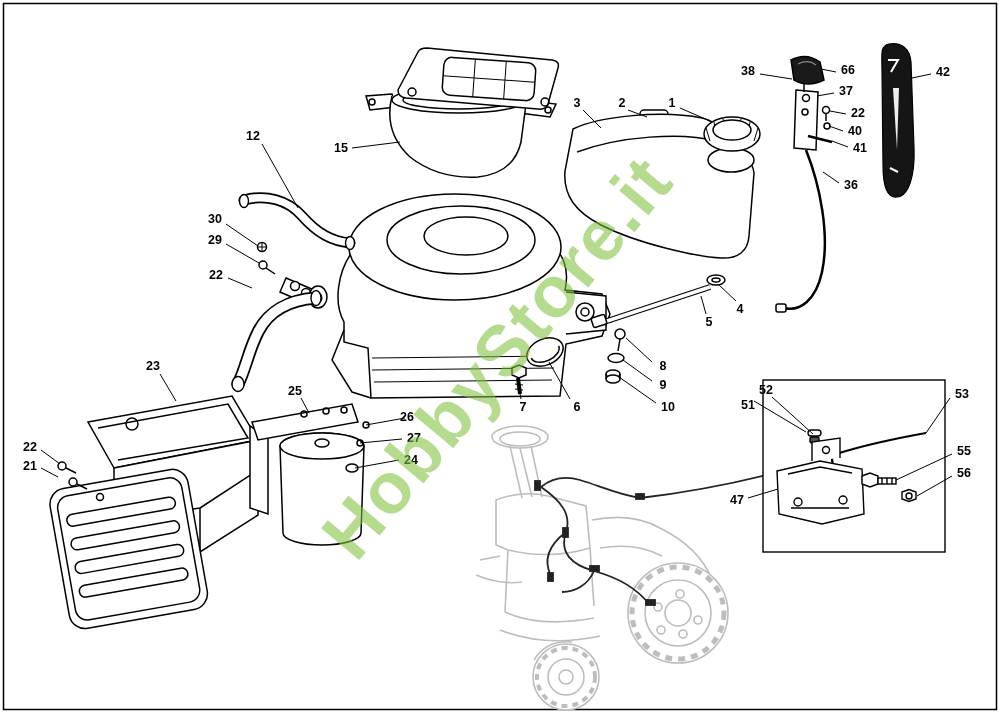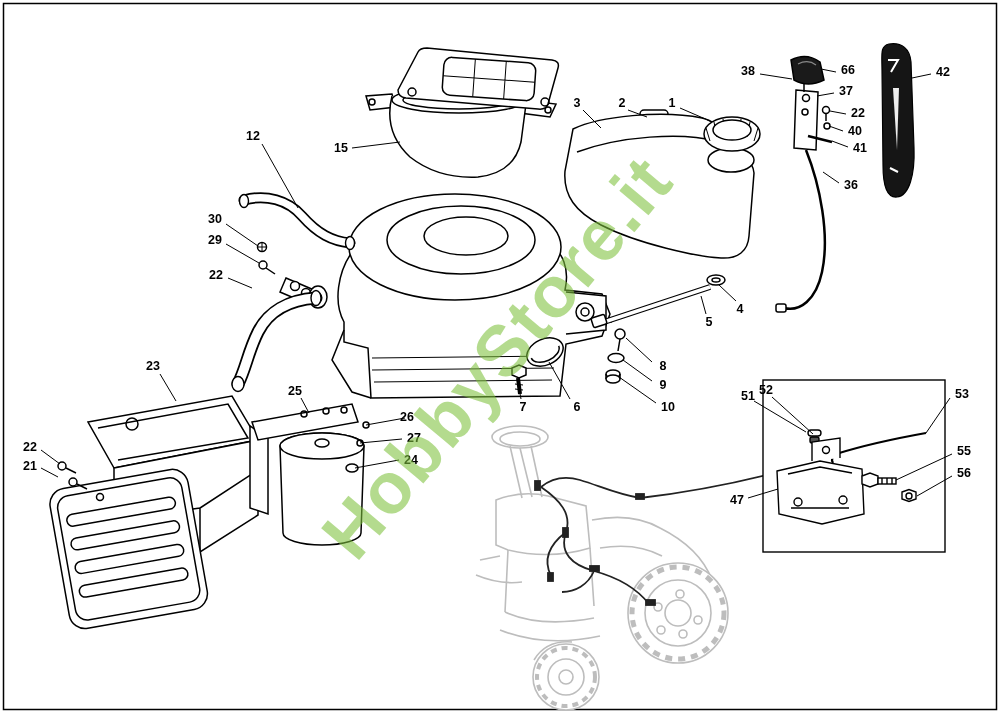--- a/index.html
+++ b/index.html
@@ -281,21 +281,21 @@
   <div class="callout" style="left:668px;top:407px">10</div>
   <div class="callout" style="left:523px;top:407px">7</div>
   <div class="callout" style="left:577px;top:407px">6</div>
   <div class="callout" style="left:153px;top:366px">23</div>
   <div class="callout" style="left:295px;top:391px">25</div>
   <div class="callout" style="left:407px;top:417px">26</div>
   <div class="callout" style="left:414px;top:438px">27</div>
   <div class="callout" style="left:411px;top:460px">24</div>
   <div class="callout" style="left:30px;top:447px">22</div>
   <div class="callout" style="left:30px;top:466px">21</div>
-  <div class="callout" style="left:748px;top:396px">51</div>
+  <div class="callout" style="left:748px;top:405px">51</div>
   <div class="callout" style="left:766px;top:390px">52</div>
   <div class="callout" style="left:962px;top:394px">53</div>
   <div class="callout" style="left:964px;top:451px">55</div>
   <div class="callout" style="left:964px;top:473px">56</div>
   <div class="callout" style="left:737px;top:500px">47</div>
 
   <div class="watermark">HobbyStore.it</div>
 
 </div>
 

